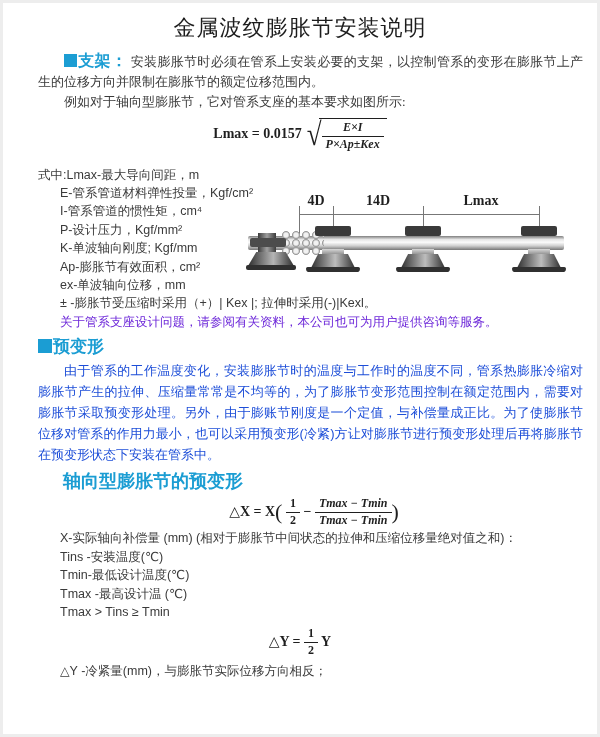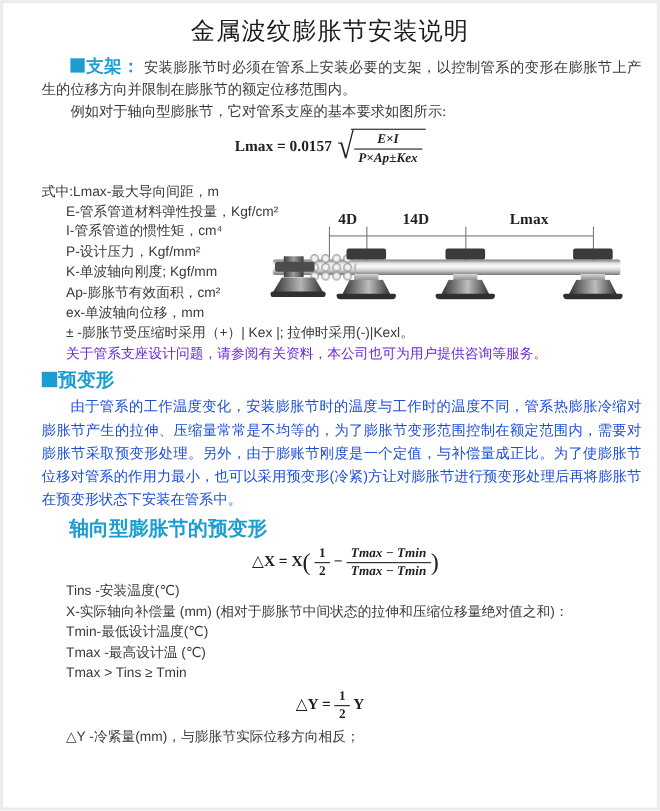--- a/index.html
+++ b/index.html
@@ -160,22 +160,22 @@
   <div class="axial-head">轴向型膨胀节的预变形</div>
 
   <div class="formula f2">
     <span>△X = X</span><span class="bigp">(</span>
     <span class="frac"><span class="num">1</span><span class="den">2</span></span>
     <span>−</span>
     <span class="frac it"><span class="num">Tmax − Tmin</span><span class="den">Tmax − Tmin</span></span><span class="bigp">)</span>
   </div>
 
 
+  <div class="ax-line">X-实际轴向补偿量 (mm) (相对于膨胀节中间状态的拉伸和压缩位移量绝对值之和)：</div>
   <div class="ax-line">Tins -安装温度(℃)</div>
-  <div class="ax-line">X-实际轴向补偿量 (mm) (相对于膨胀节中间状态的拉伸和压缩位移量绝对值之和)：</div>
   <div class="ax-line">Tmin-最低设计温度(℃)</div>
   <div class="ax-line">Tmax -最高设计温 (℃)</div>
   <div class="ax-line">Tmax &gt; Tins ≥ Tmin</div>
 
 
   <div class="formula f3">
     <span>△Y =</span>
     <span class="frac"><span class="num">1</span><span class="den">2</span></span>
     <span>Y</span>
   </div>

